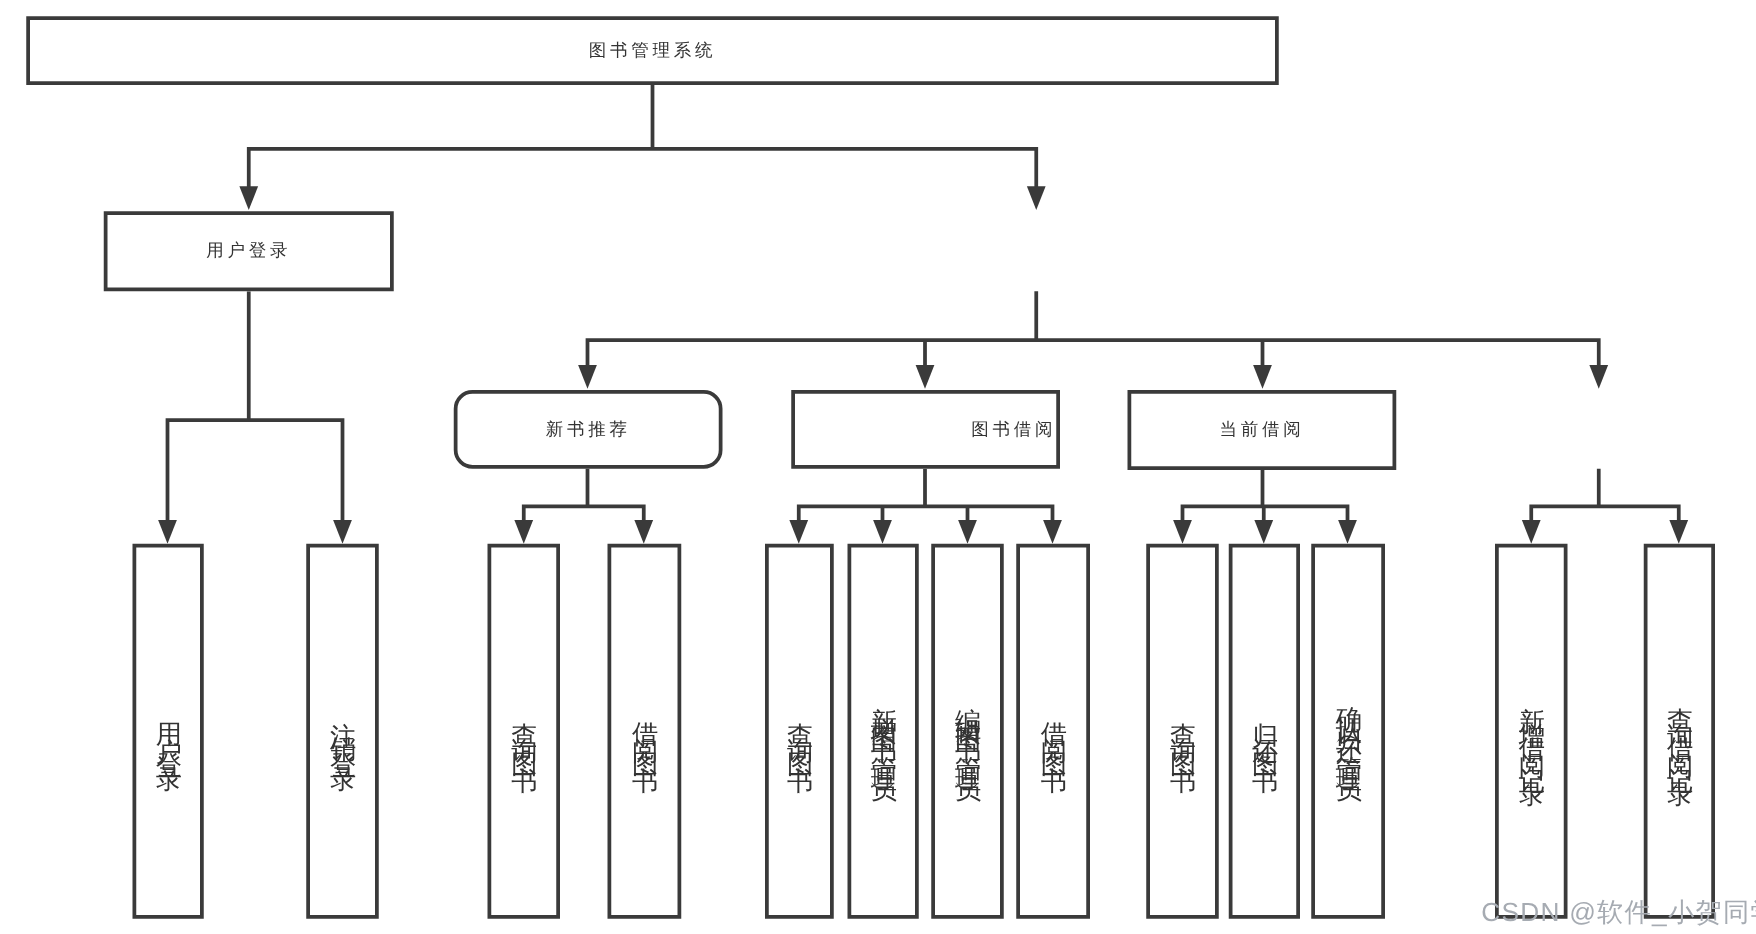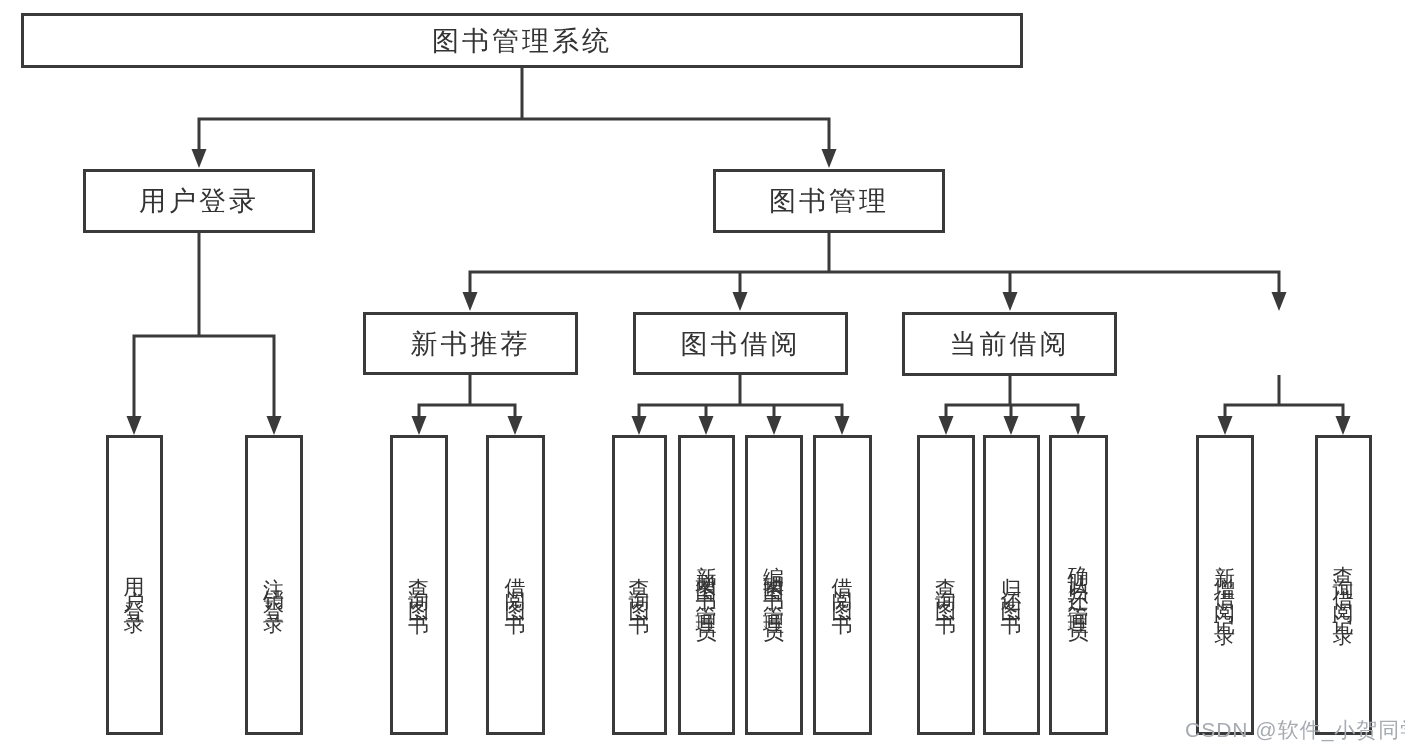--- a/index.html
+++ b/index.html
@@ -26,21 +26,21 @@
     position: absolute;
     box-sizing: border-box;
     border: 3px solid #3a3a3a;
     background: #ffffff;
     display: flex;
     align-items: center;
     justify-content: center;
     color: #333333;
   }
   .hbox {
-    font-size: 27px;
+    font-size: 14px;
     letter-spacing: 3px;
     white-space: nowrap;
   }
   .vbox span {
     writing-mode: vertical-rl;
     text-orientation: mixed;
     font-size: 21px;
     letter-spacing: 12px;
     line-height: 1;
   }
@@ -109,28 +109,25 @@
     </g>
   </svg>
 
   <div class="box hbox" style="left:21px; top:13px; width:1002px; height:55px;">
     <span>图书管理系统</span>
   </div>
 
   <div class="box hbox" style="left:83px; top:169px; width:232px; height:64px;">
     <span>用户登录</span>
   </div>
-  <div class="box hbox" style="left:713px; top:169px; width:232px; height:64px;">
-    <span>图书管理</span>
-  </div>
 
-  <div class="box hbox" style="left:363px; top:312px; width:215px; height:63px;">
+  <div class="box hbox" style="left:363px; top:312px; width:215px; height:63px;border-radius:15px;">
     <span>新书推荐</span>
   </div>
-  <div class="box hbox" style="left:633px; top:312px; width:215px; height:63px;">
+  <div class="box hbox" style="left:633px; top:312px; width:215px; height:63px;justify-content:flex-end;">
     <span>图书借阅</span>
   </div>
   <div class="box hbox" style="left:902px; top:312px; width:215px; height:64px;">
     <span>当前借阅</span>
   </div>
 
   <div class="box vbox" style="left:106px; top:435px; width:57px; height:300px;">
     <span>用户登录</span>
   </div>
   <div class="box vbox" style="left:245px; top:435px; width:58px; height:300px;">

